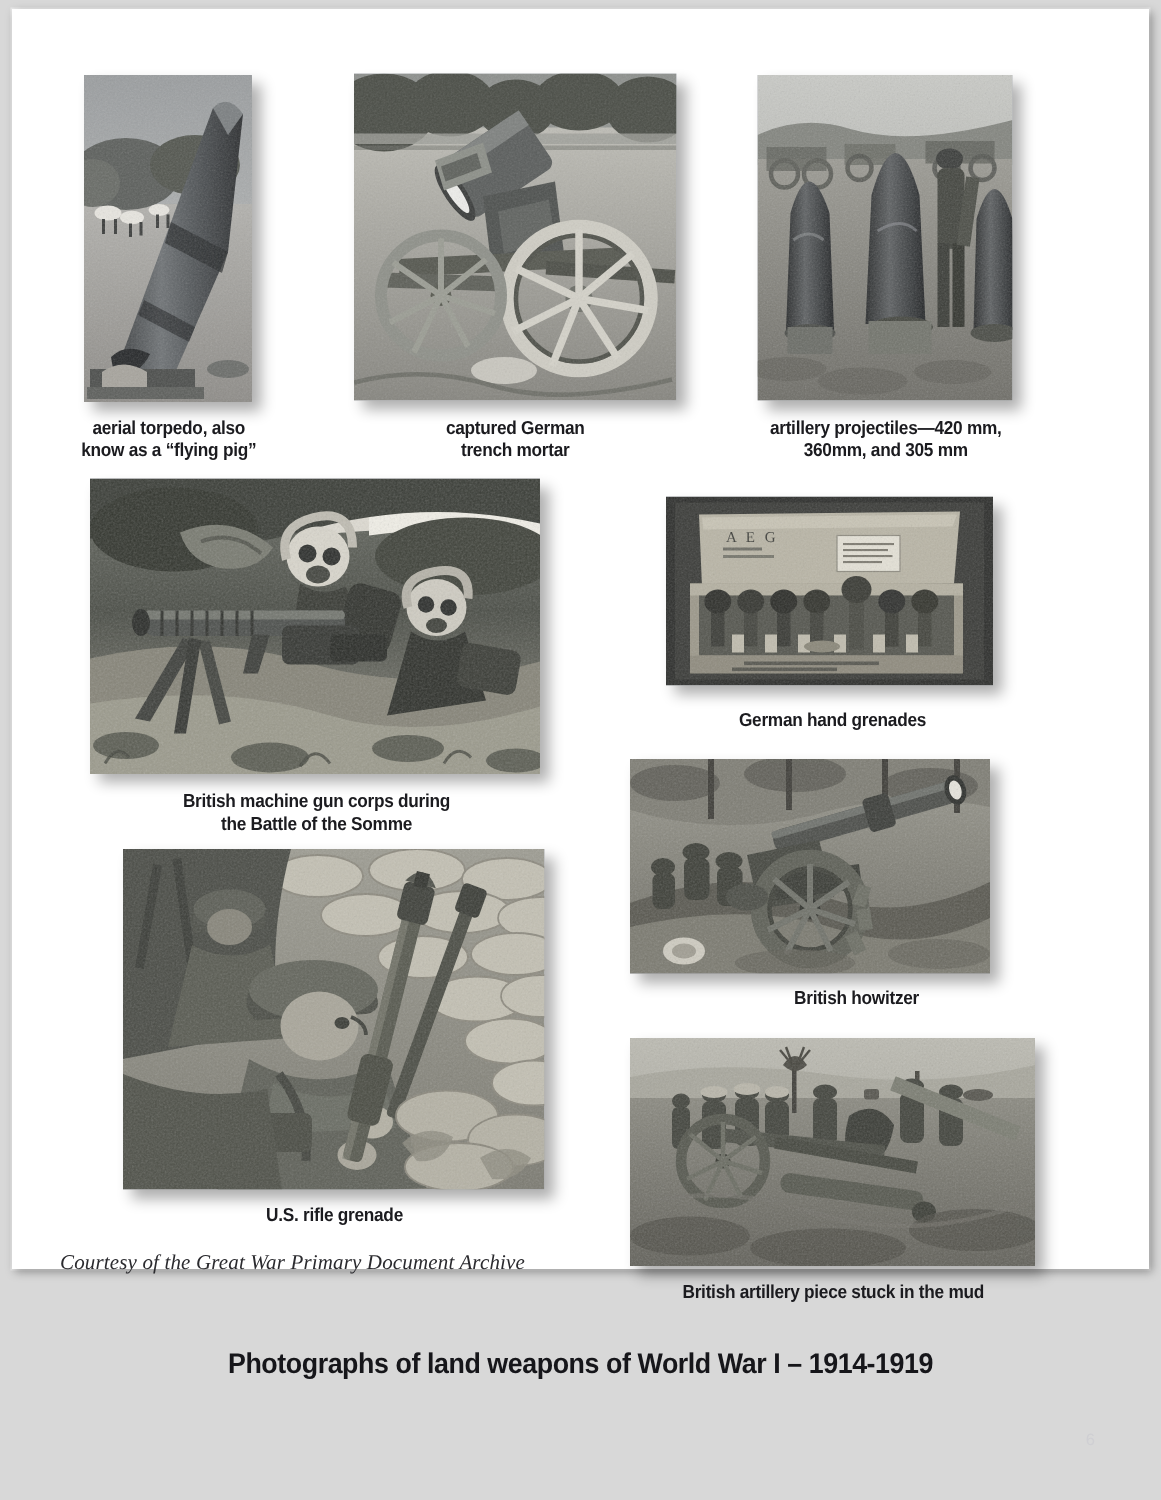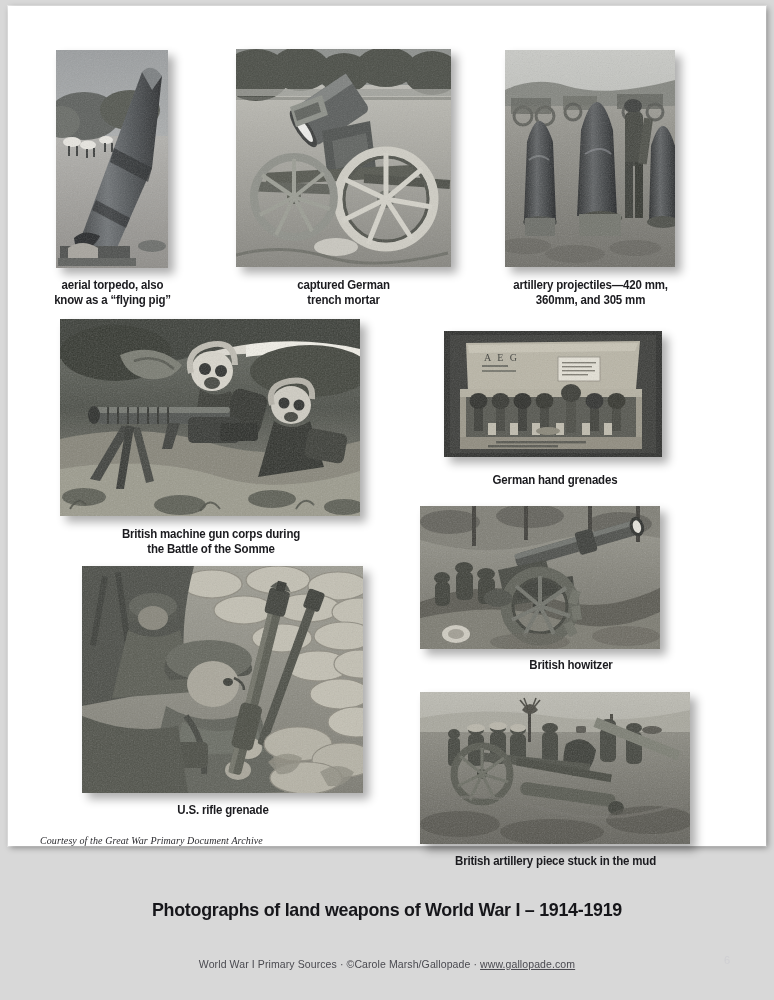--- a/index.html
+++ b/index.html
@@ -40,21 +40,21 @@
     letter-spacing:-0.2px;
     transform: scaleX(0.92);
     transform-origin: center top;
     white-space:pre-line;
   }
 
   .credit {
     position:absolute;
     font-family:"Liberation Serif", serif;
     font-style:italic;
-    font-size:10px;
+    font-size:14px;
     color:#2b2b2f;
     letter-spacing:0.1px;
   }
 
   .main-title {
     position:absolute;
     left:0; right:0;
     text-align:center;
     font-family:"Liberation Sans", sans-serif;
     font-weight:bold;
@@ -763,20 +763,17 @@
       <path d="M0 112 q60 -16 120 4 q70 22 150 -8" stroke="#73726a" stroke-width="3" fill="none" opacity="0.6"></path>
       <rect width="270" height="152" filter="url(#grain8)" fill="#888"></rect>
     </svg>
   </div>
   <div class="caption" style="left:410px; top:848px; width:275px;">British artillery piece stuck in the mud</div>
 
   <div class="credit" style="left:32px; top:829px;">Courtesy of the Great War Primary Document Archive</div>
 
   <div class="main-title" style="top:893px;">Photographs of land weapons of World War I – 1914-1919</div>
 
-  <div class="footer" style="top:952px;">
-    <span>World War I Primary Sources</span><span> · </span><span>©Carole Marsh/Gallopade</span><span> · </span><span class="url">www.gallopade.com</span>
-  </div>
 
   <div class="page-number">6</div>
 
 </div>
 </div>
 
 </body></html>

